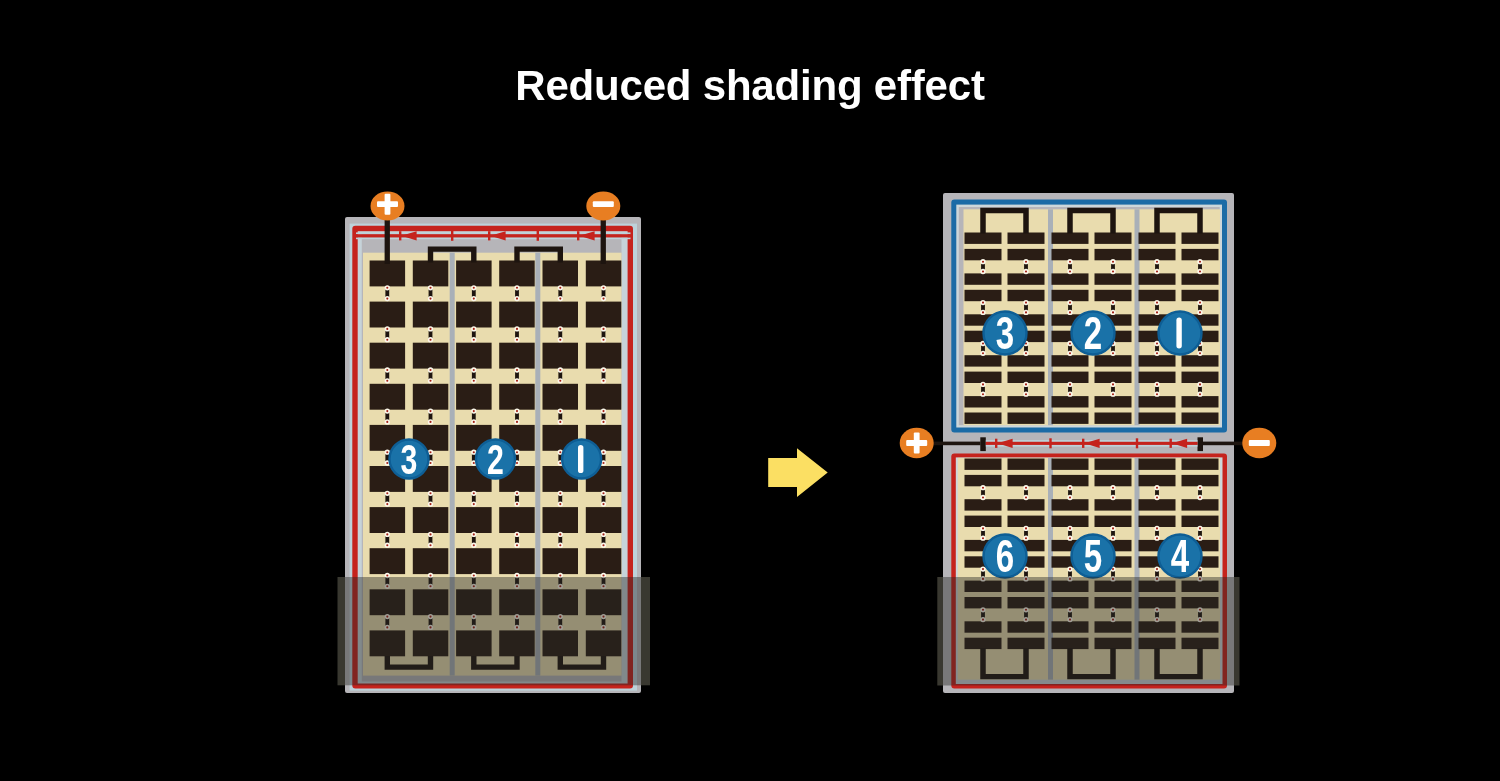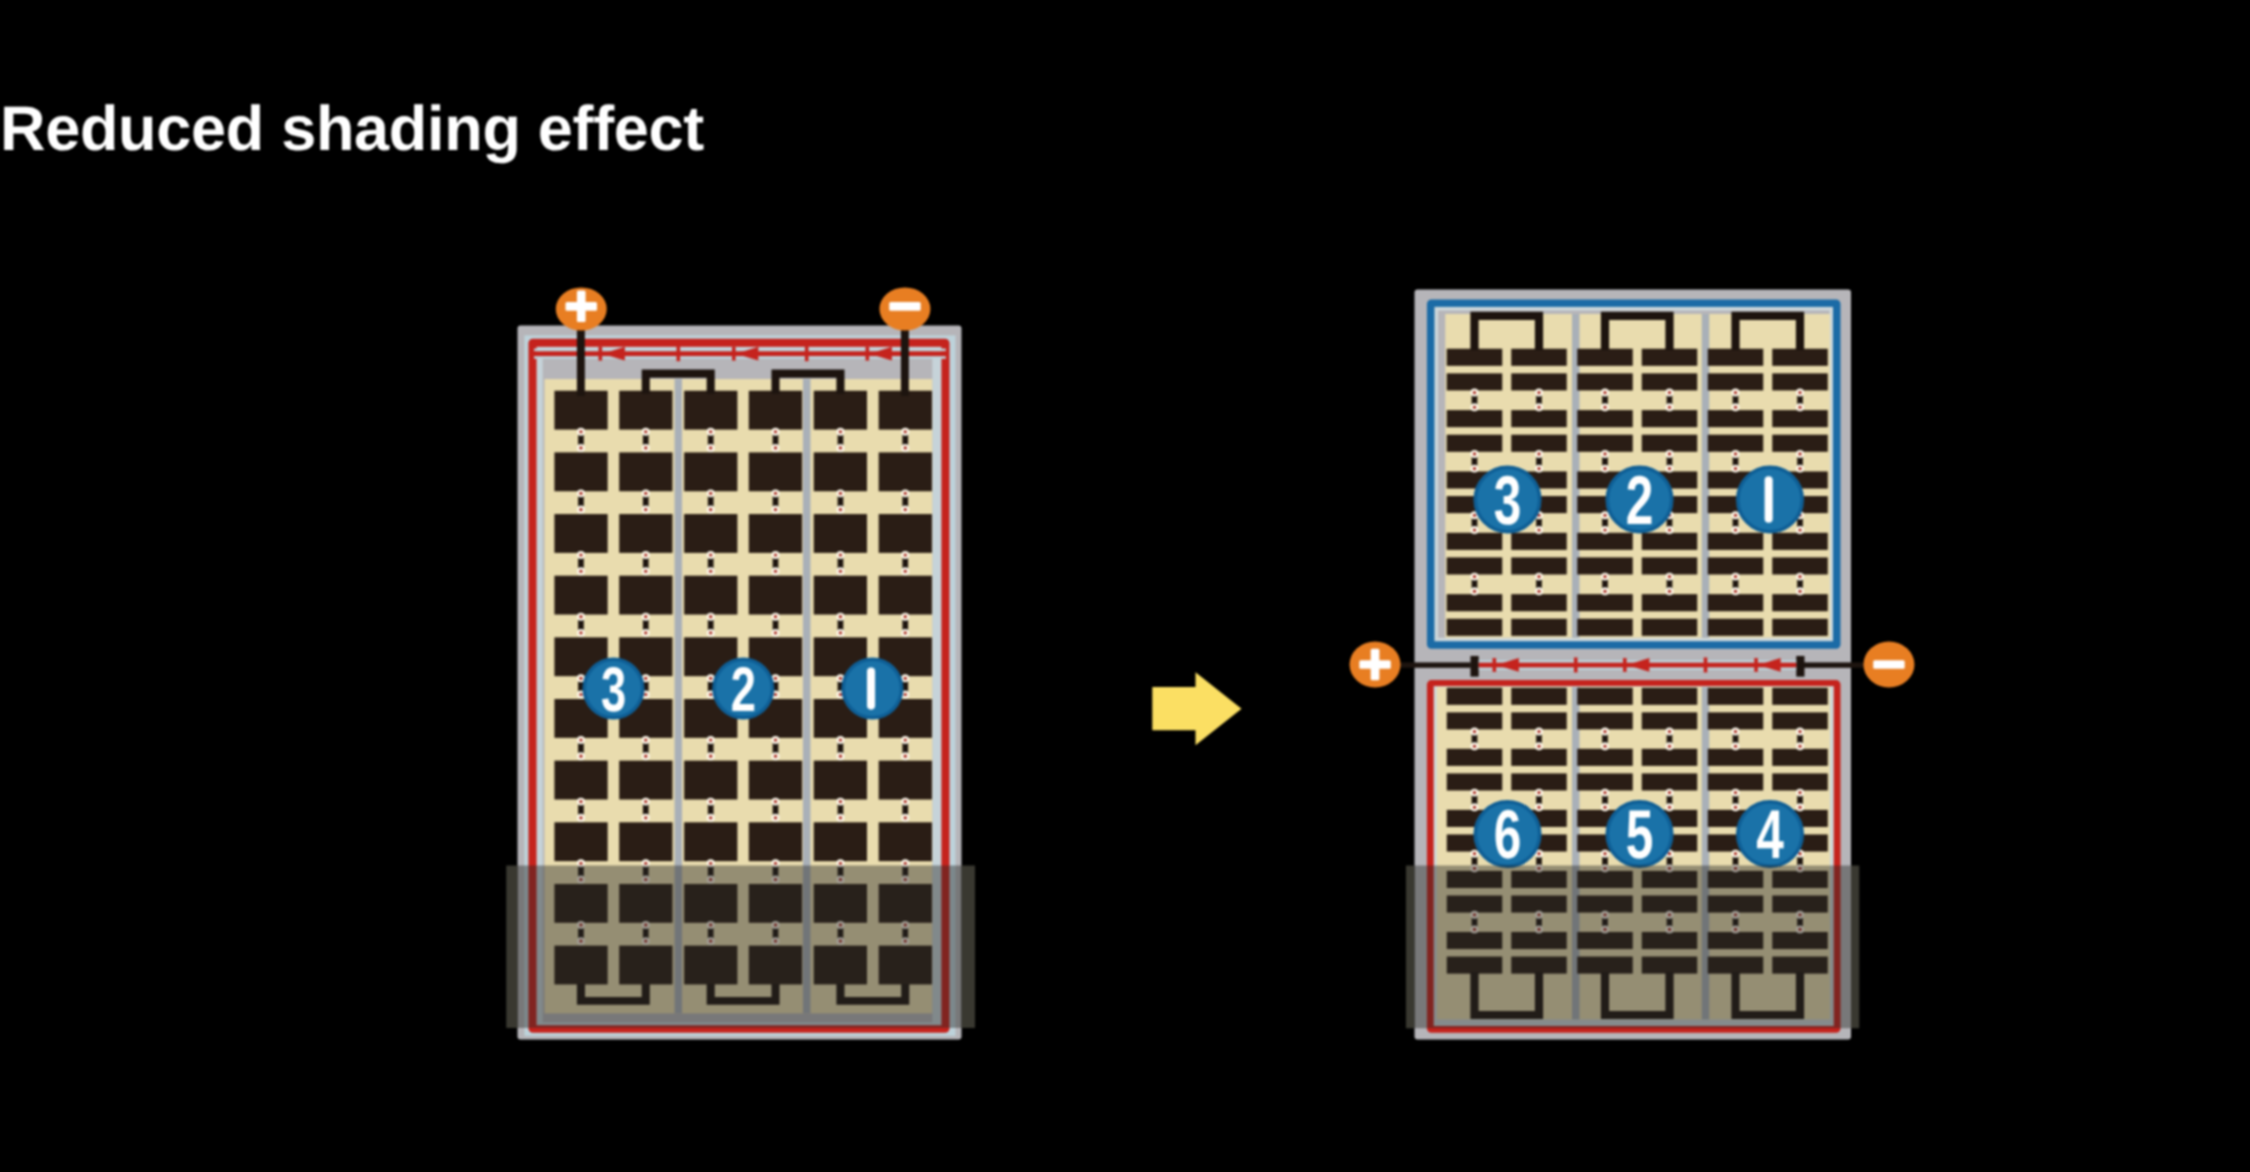--- a/index.html
+++ b/index.html
@@ -1,17 +1,17 @@
 <!DOCTYPE html>
 <html><head>
 <meta charset="utf-8">
 <style>
 html,body { margin:0; padding:0; background:#000; width:1500px; height:781px; overflow:hidden; }
 .wrap { position:relative; width:1500px; height:781px; background:#000; filter:blur(0.55px); }
-.title { position:absolute; left:0; top:62px; width:1500px; text-align:left;
+.title { position:absolute; left:0; top:62px; width:1500px; text-align:center;
   font-family:"Liberation Sans", sans-serif; font-weight:bold; font-size:42px;
   color:#fff; letter-spacing:-0.2px; }
 svg { position:absolute; left:0; top:0; }
 </style>
 </head>
 <body>
 <div class="wrap">
 
 <div class="title">Reduced shading effect</div>
 

